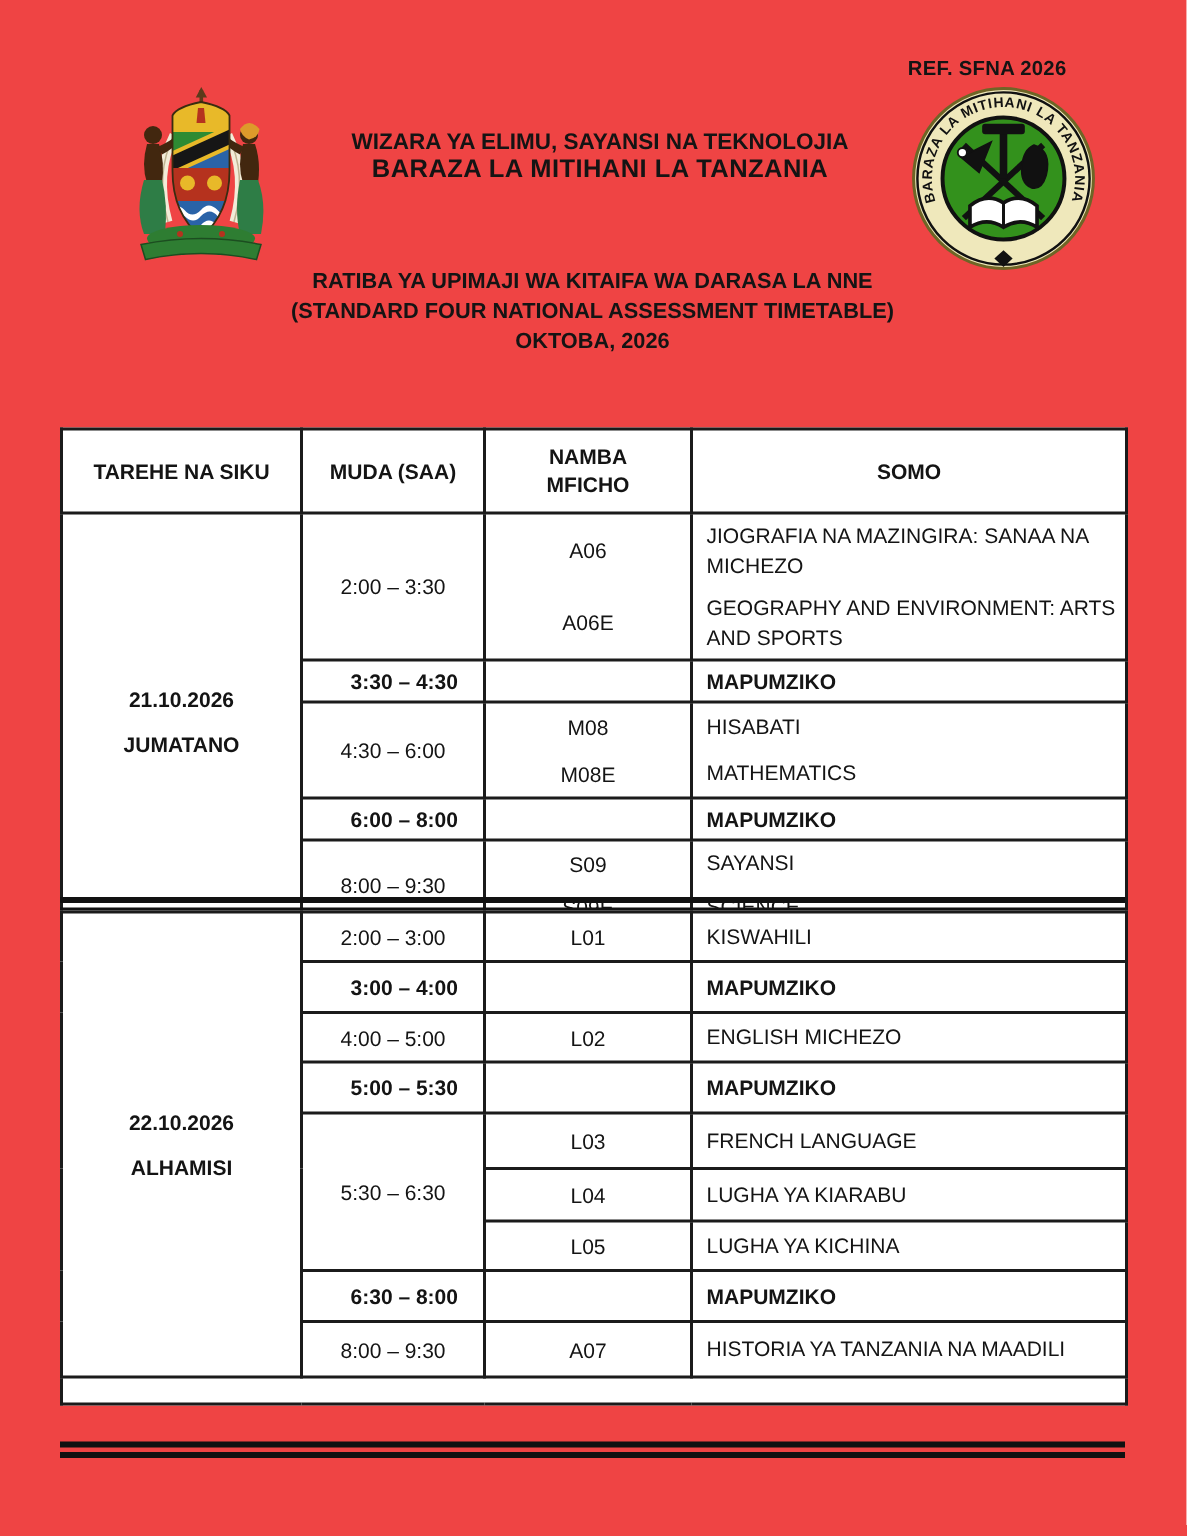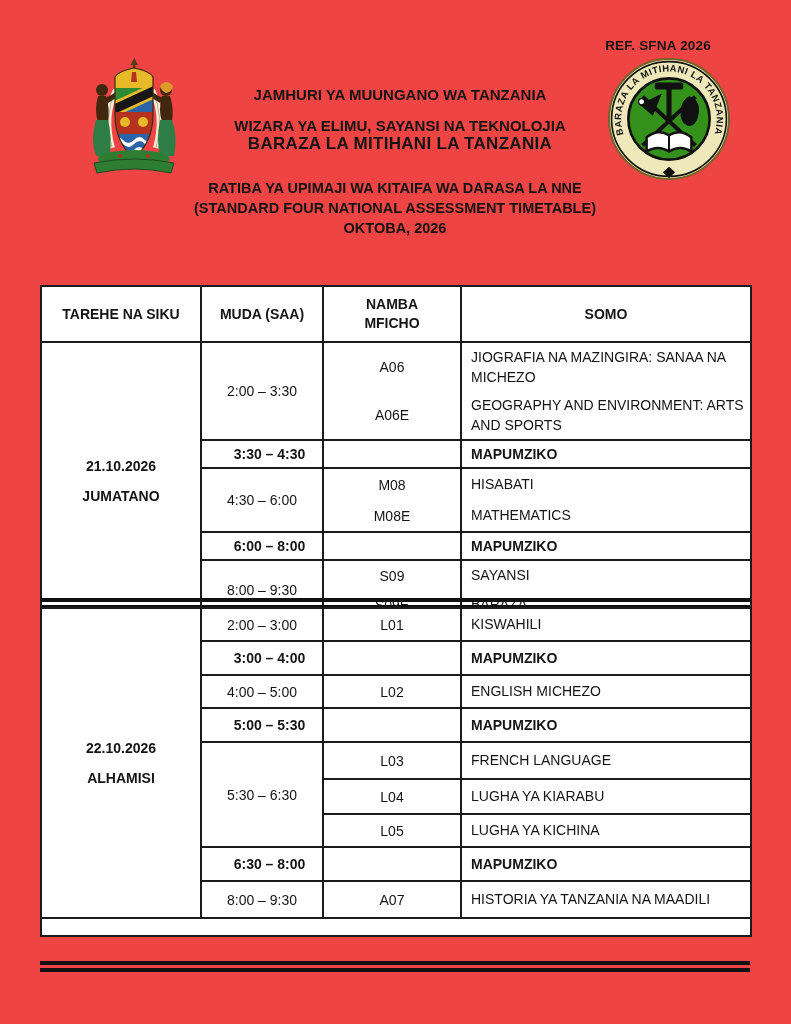--- a/index.html
+++ b/index.html
@@ -139,21 +139,20 @@
       <path d="M82,40 q12,4 8,20 q-3,10 -10,8 q-7,-3 -6,-14 q1,-11 8,-14 Z" stroke-width="1"></path>
       <rect x="59.5" y="30" width="5" height="32" stroke-width="0"></rect>
       <rect x="48" y="26" width="28" height="7" rx="2" stroke-width="0"></rect>
     </g>
     <path d="M40,80 Q51,71 62,78 Q73,71 84,80 L84,94 Q73,87 62,94 Q51,87 40,94 Z" fill="#ffffff" stroke="#111" stroke-width="2.4"></path>
     <line x1="62" y1="78" x2="62" y2="94" stroke="#111" stroke-width="2"></line>
     <polygon points="62,109 68,114.5 62,120 56,114.5" fill="#111"></polygon>
   </svg>
 
   <div class="hdr">
-    <div class="l1">JAMHURI YA MUUNGANO WA TANZANIA</div>
     <div class="l2">WIZARA YA ELIMU, SAYANSI NA TEKNOLOJIA</div>
     <div class="l3">BARAZA LA MITIHANI LA TANZANIA</div>
   </div>
 
   <div class="title">
     <div>RATIBA YA UPIMAJI WA KITAIFA WA DARASA LA NNE</div>
     <div>(STANDARD FOUR NATIONAL ASSESSMENT TIMETABLE)</div>
     <div>OKTOBA, 2026</div>
   </div>
 
@@ -211,21 +210,21 @@
         <td class="brk-label">MAPUMZIKO</td>
       </tr>
       <tr class="row-mid2">
         <td class="time">8:00 – 9:30</td>
         <td class="stackcell">
           <div class="half ctr h29">S09</div>
           <div class="half ctr h29">S09E</div>
         </td>
         <td class="stackcell">
           <div class="half lft h29">SAYANSI</div>
-          <div class="half lft h29">BARAZA</div>
+          <div class="half lft h29">SCIENCE</div>
         </td>
       </tr>
       <tr class="row-thin">
         <td colspan="4"></td>
       </tr>
     </tbody>
   </table>
 
   <div class="sep" id="sep1"></div>
 

